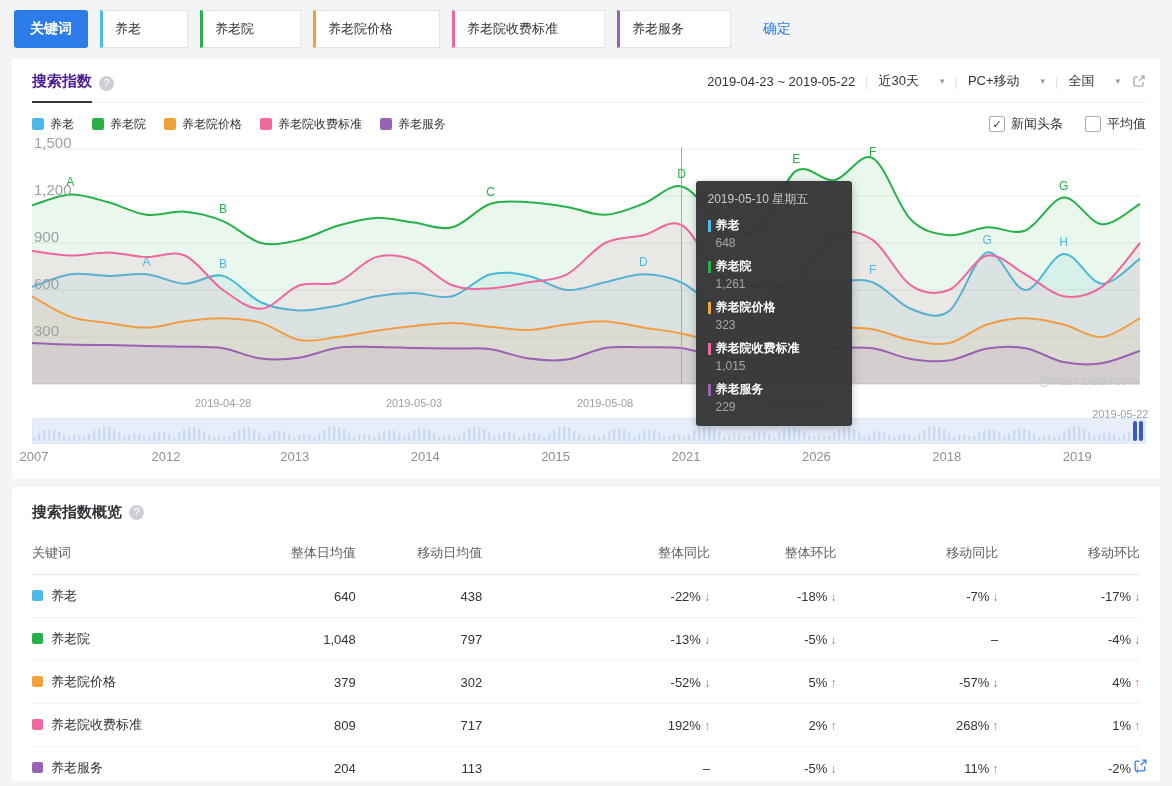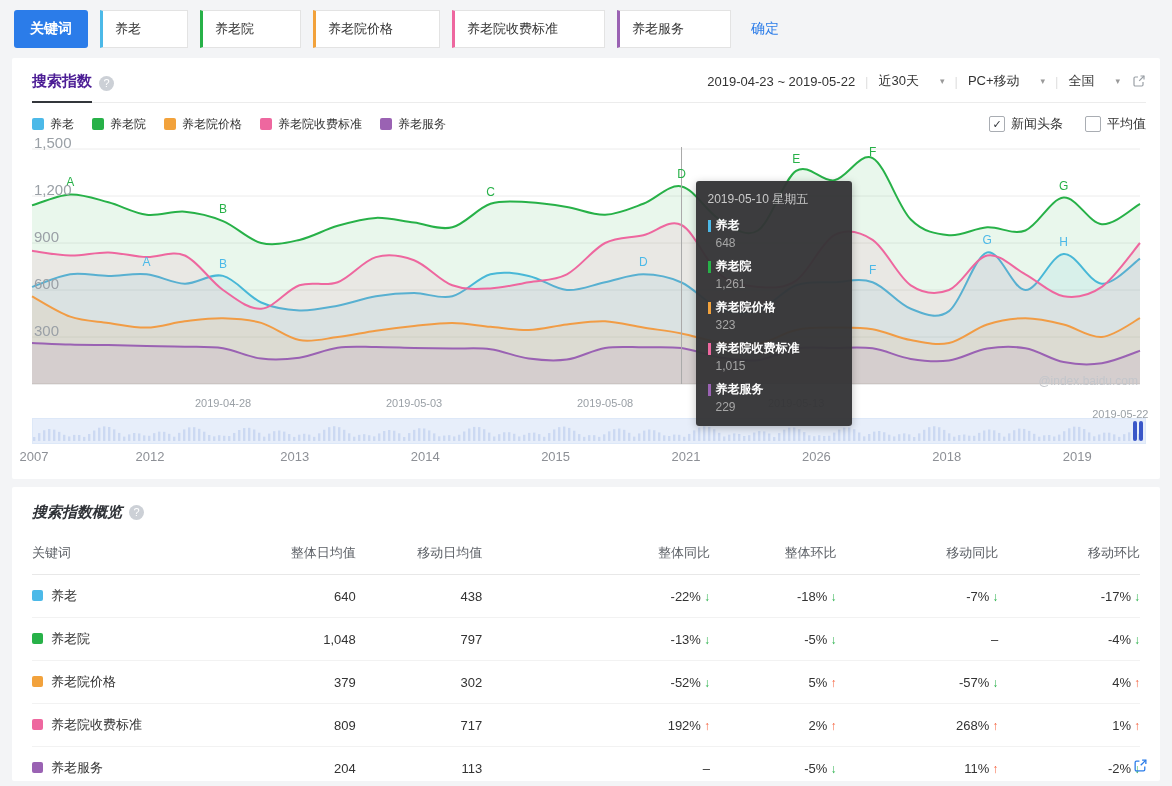--- a/index.html
+++ b/index.html
@@ -6,21 +6,21 @@
     background:#f3f4f6;font-family:"Liberation Sans","DejaVu Sans",sans-serif;}
   :root{--accent:#2b7ce9;--up:#f5623d;--down:#2bb24c;}
 
   
   .topbar{display:flex;align-items:center;padding:10px 14px;gap:12px;}
   .kw-btn{background:var(--accent);color:#fff;font-size:14px;font-weight:700;
     border:none;border-radius:3px;padding:0 16px;height:38px;cursor:pointer;}
   .kw-tags{display:flex;gap:12px;}
   .kw-tag{background:#fff;border:1px solid #e3e3e3;border-left:3px solid #999;
     height:36px;line-height:36px;padding:0 46px 0 12px;font-size:13px;color:#333;cursor:pointer;}
-  .confirm{color:var(--accent);font-size:14px;margin-left:8px;cursor:pointer;text-decoration:none;}
+  .confirm{color:var(--accent);font-size:14px;margin-left:20px;cursor:pointer;text-decoration:none;}
 
   
   .panel{background:#fff;margin:0 12px;border-radius:2px;}
   .chart-panel{margin-top:0;padding:14px 14px 12px 20px;}
   .table-panel{margin-top:8px;padding:16px 20px 10px 20px;position:relative;height:268px;}
 
   
   .panel-header{display:flex;justify-content:space-between;align-items:flex-end;
     border-bottom:1px solid #ececec;}
   .tab-area{display:flex;align-items:center;gap:7px;}
@@ -68,21 +68,21 @@
   .slider{position:relative;height:26px;background:#e7eefa;border:1px solid #dde8f8;
     box-sizing:border-box;cursor:pointer;}
   .slider svg{display:block;}
   .slider-handle{position:absolute;right:2px;top:2px;display:flex;gap:2px;cursor:ew-resize;}
   .slider-handle span{width:4px;height:20px;background:#3a57c8;border-radius:2px;display:block;}
   .years{position:relative;height:18px;margin-top:5px;}
   .years span{position:absolute;transform:translateX(-50%);font-size:13px;color:#8d9096;}
 
   
   .table-title-row{display:flex;align-items:center;gap:7px;}
-  .table-title{font-size:15px;font-weight:700;color:#2f3237;font-style:italic;}
+  .table-title{font-size:15px;font-weight:700;color:#2f3237;}
   .table-title-row .help{margin-bottom:0;}
   table{width:100%;border-collapse:collapse;table-layout:fixed;margin-top:10px;}
   th{font-size:13px;color:#5c6066;font-weight:400;text-align:right;
     padding:12px 0;border-bottom:1px solid #e8e8e8;}
   th:first-child{text-align:left;}
   td{font-size:13px;color:#333;text-align:right;padding:12px 0;border-bottom:1px solid #f2f2f2;}
   td.kw-cell{text-align:left;}
   .sq{width:11px;height:11px;border-radius:2px;display:inline-block;margin-right:8px;vertical-align:-1px;}
   .kw-name{cursor:pointer;}
   .arrow{font-weight:700;font-size:12px;margin-left:3px;}
@@ -489,21 +489,21 @@
         <rect x="1100" y="13.147193912720343" width="2.4" height="8.852806087279657" fill="rgba(62,113,206,0.16)"></rect>
         <rect x="1105" y="14.775977199464933" width="2.4" height="7.2240228005350655" fill="rgba(62,113,206,0.16)"></rect>
       </svg>
     <div class="slider-handle">
         <span></span>
         <span></span>
       </div>
   </div>
   <div class="years" id="years">
       <span style="left: 2px;">2007</span>
-      <span style="left: 118px;">2012</span>
+      <span style="left: 134px;">2012</span>
       <span style="left: 262.8px;">2013</span>
       <span style="left: 393.2px;">2014</span>
       <span style="left: 523.6px;">2015</span>
       <span style="left: 654px;">2021</span>
       <span style="left: 784.4px;">2026</span>
       <span style="left: 914.8px;">2018</span>
       <span style="left: 1045.2px;">2019</span>
     </div>
 </div>
 

